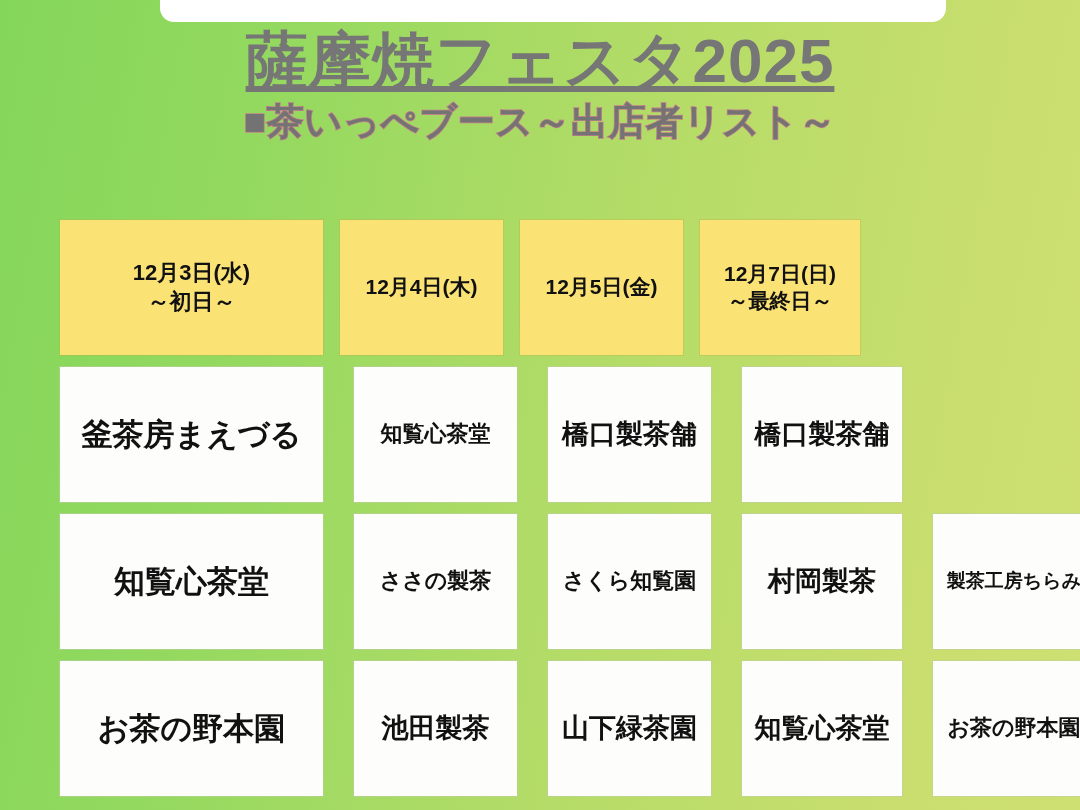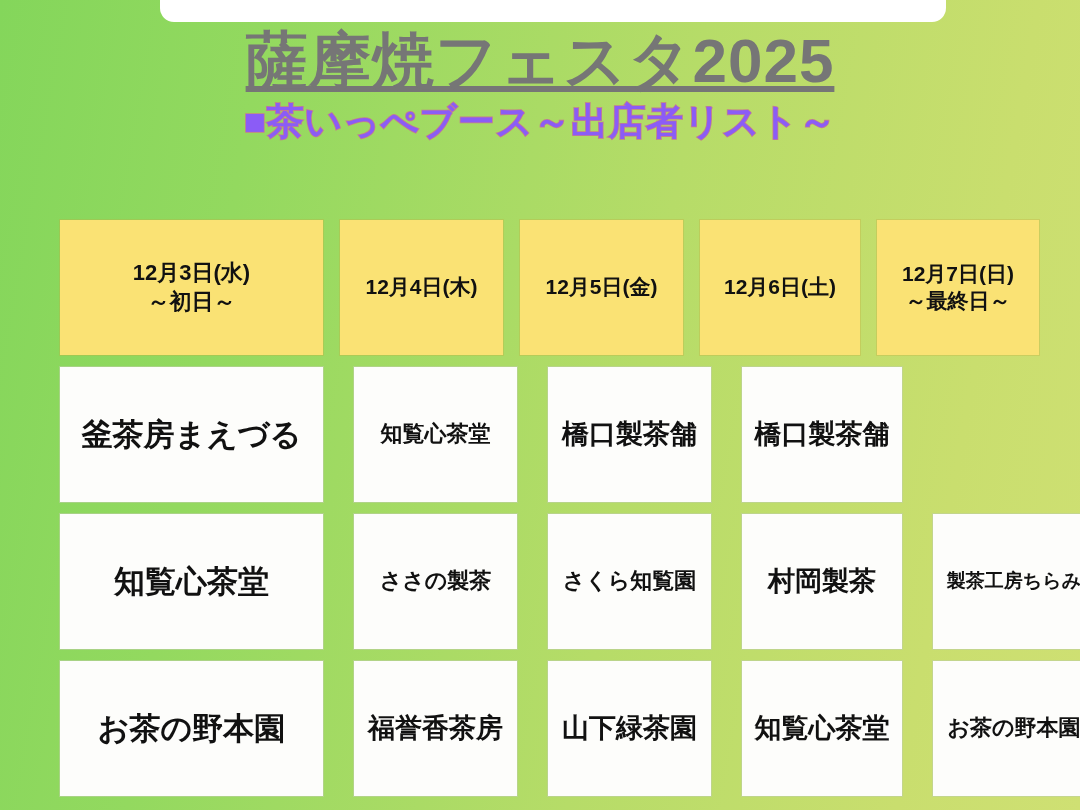--- a/index.html
+++ b/index.html
@@ -43,21 +43,21 @@
     letter-spacing: 1px;
     line-height: 1.12;
     white-space: nowrap;
     text-decoration: underline;
   }
 
   #sub-title {
     margin-top: 6px;
     font-size: 37px;
     font-weight: bold;
-    color: #8b5cf6;
+    color: #737373;
     letter-spacing: 0.5px;
     line-height: 1.15;
     white-space: nowrap;
     -webkit-text-stroke: 1.6px #c47f8c;
     paint-order: stroke fill;
   }
 
   
   #schedule-grid {
     position: absolute;
@@ -130,25 +130,20 @@
         <span>12月4日(木)</span>
       </div>
     </div>
     <div class="cell header narrow">
       <div>
         <span>12月5日(金)</span>
       </div>
     </div>
     <div class="cell header narrow">
       <div>
-        <span>12月6日(土)</span>
-      </div>
-    </div>
-    <div class="cell header narrow">
-      <div>
         <span>12月7日(日)</span>
         <span class="line2">～最終日～</span>
       </div>
     </div>
   </div>
 
   <div class="grid-row">
     <div class="cell vendor big">釜茶房まえづる</div>
     <div class="cell vendor small">知覧心茶堂</div>
     <div class="cell vendor">橋口製茶舗</div>
@@ -158,19 +153,19 @@
   <div class="grid-row">
     <div class="cell vendor big">知覧心茶堂</div>
     <div class="cell vendor small">ささの製茶</div>
     <div class="cell vendor small">さくら知覧園</div>
     <div class="cell vendor">村岡製茶</div>
     <div class="cell vendor tiny">製茶工房ちらみ</div>
   </div>
 
   <div class="grid-row">
     <div class="cell vendor big">お茶の野本園</div>
-    <div class="cell vendor">福誉香茶房</div>
+    <div class="cell vendor">池田製茶</div>
     <div class="cell vendor">山下緑茶園</div>
     <div class="cell vendor">知覧心茶堂</div>
     <div class="cell vendor small">お茶の野本園</div>
   </div>
 
 </div>
 
 </body></html>

